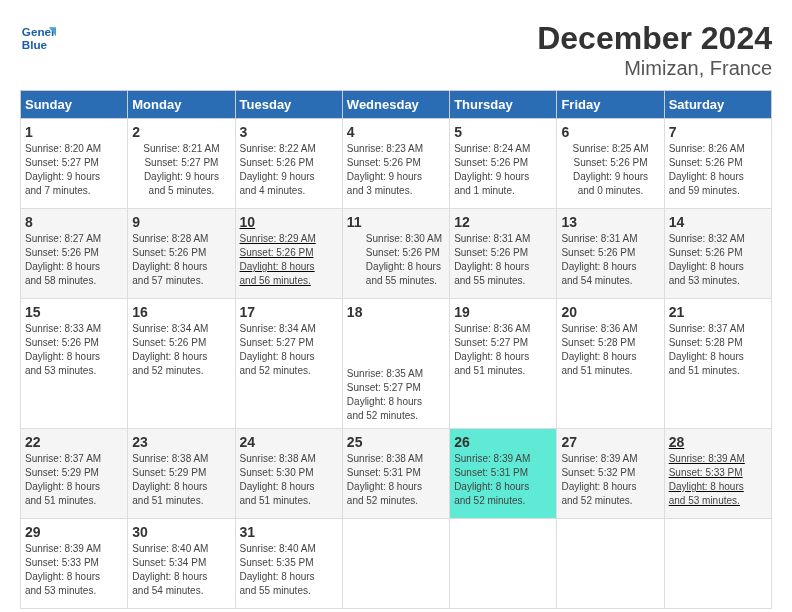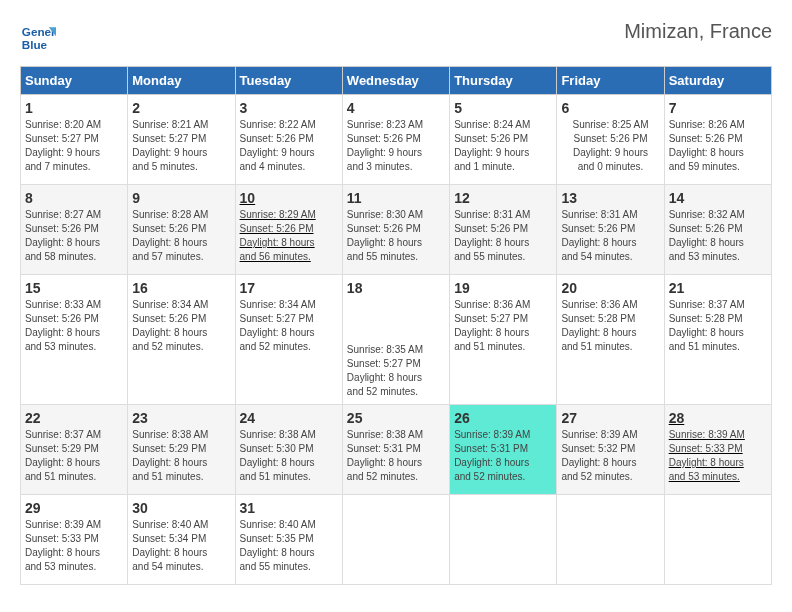--- a/index.html
+++ b/index.html
@@ -82,20 +82,21 @@
 
 <div class="header">
   <div class="logo">
     <svg class="logo-icon" viewBox="0 0 40 40">
       <text x="2" y="18" font-size="13" font-weight="bold" fill="#1a5fa8">General</text>
       <text x="2" y="32" font-size="13" font-weight="bold" fill="#1a5fa8">Blue</text>
       <polygon points="32,8 40,8 40,18" fill="#4a9fd4"></polygon>
     </svg>
   </div>
   <div class="title-area">
+    <div class="month-title">December 2024</div>
     <div class="location">Mimizan, France</div>
   </div>
 </div>
 
 <table>
   <thead>
     <tr id="header-row">
         <th>Sunday</th>
         <th>Monday</th>
         <th>Tuesday</th>
@@ -109,21 +110,21 @@
       <tr>
         <td>
           <span class="day-num">1</span>
           <div class="day-info" style="white-space: pre-line;">Sunrise: 8:20 AM
 Sunset: 5:27 PM
 Daylight: 9 hours
 and 7 minutes.</div>
         </td>
         <td>
           <span class="day-num">2</span>
-          <div class="day-info" style="white-space: pre-line;">Sunrise: 8:21 AM
+          <div class="day-info" style="white-space: pre-line; text-align: center;">Sunrise: 8:21 AM
 Sunset: 5:27 PM
 Daylight: 9 hours
 and 5 minutes.</div>
         </td>
         <td>
           <span class="day-num">3</span>
           <div class="day-info" style="white-space: pre-line;">Sunrise: 8:22 AM
 Sunset: 5:26 PM
 Daylight: 9 hours
 and 4 minutes.</div>
@@ -174,21 +175,21 @@
         </td>
         <td style="background: rgb(245, 245, 245); text-decoration: underline;">
           <span class="day-num">10</span>
           <div class="day-info" style="white-space: pre-line;">Sunrise: 8:29 AM
 Sunset: 5:26 PM
 Daylight: 8 hours
 and 56 minutes.</div>
         </td>
         <td style="background: rgb(245, 245, 245);">
           <span class="day-num">11</span>
-          <div class="day-info" style="white-space: pre-line;">Sunrise: 8:30 AM
+          <div class="day-info" style="white-space: pre-line; margin-left: 19px;">Sunrise: 8:30 AM
 Sunset: 5:26 PM
 Daylight: 8 hours
 and 55 minutes.</div>
         </td>
         <td style="background: rgb(245, 245, 245);">
           <span class="day-num">12</span>
           <div class="day-info" style="white-space: pre-line;">Sunrise: 8:31 AM
 Sunset: 5:26 PM
 Daylight: 8 hours
 and 55 minutes.</div>

